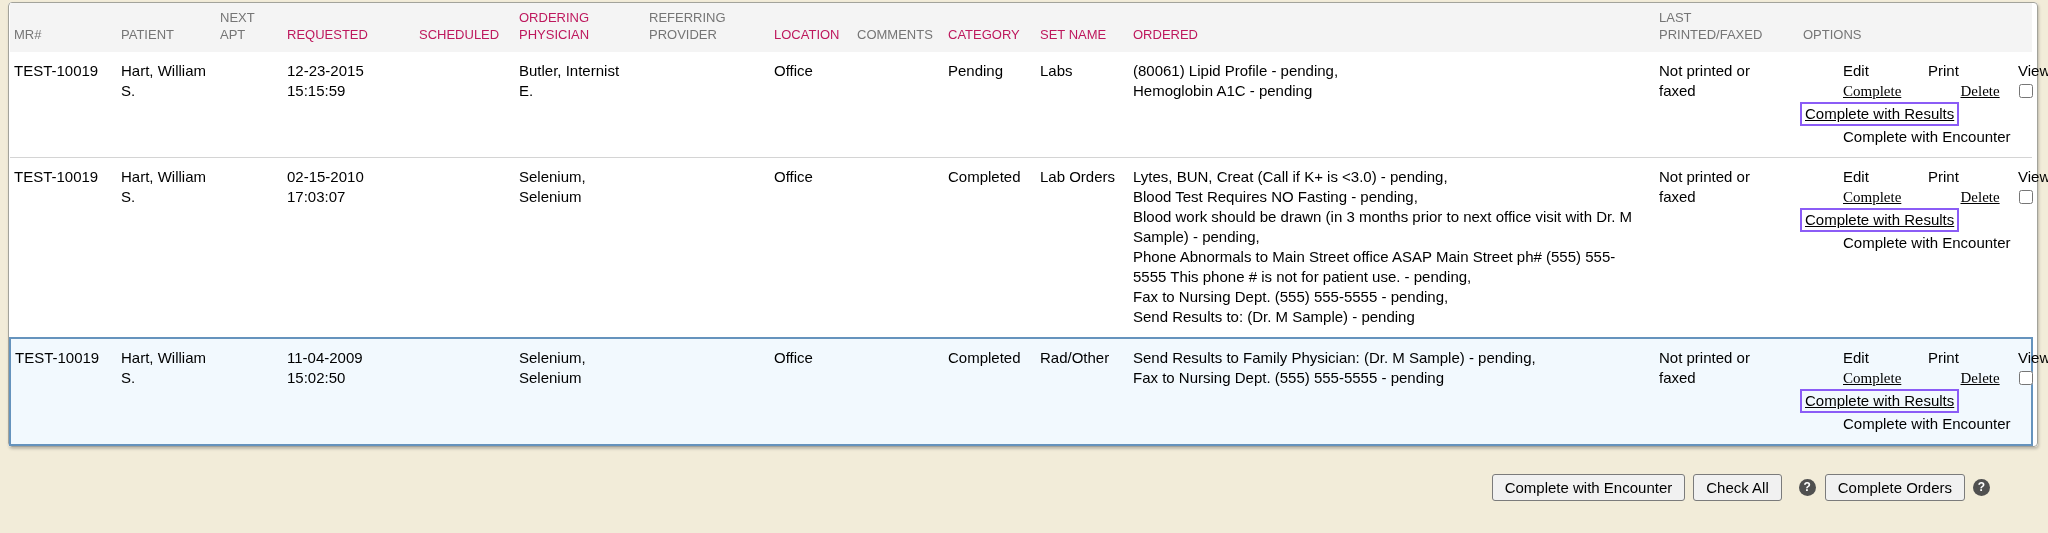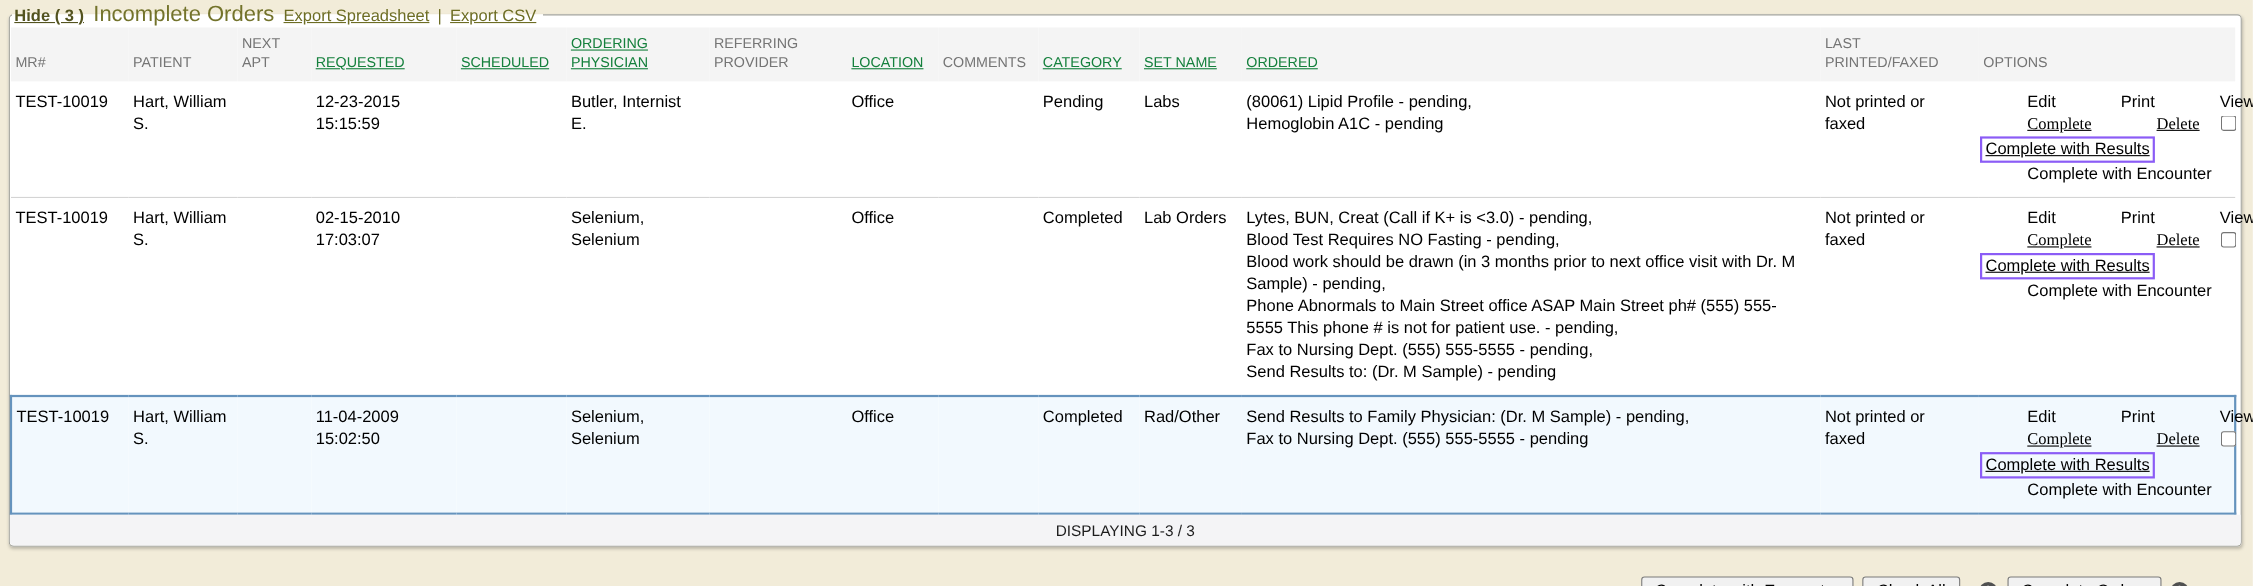--- a/index.html
+++ b/index.html
@@ -45,21 +45,21 @@
     width: 2022px;
     font-size: 15px;
     line-height: 20px;
   }
   thead tr { background: #f4f4f4; }
   th {
     font-weight: normal; font-size: 13px; line-height: 17px;
     color: #757575; text-align: left; vertical-align: bottom;
     padding: 6px 10px 9px 4px;
   }
-  th a.sort { color: #15803d; text-decoration: underline; }
+  th a.sort { color: #be185d; }
   td {
     vertical-align: top;
     padding: 9px 8px 10px 4px;
   }
   tr.order-row-1 { border-bottom: 1px solid #d4d4d4; }
   tr.order-row-3 {
     border: 2px solid #6593bd;
     background: #f2f9fe;
   }
   td.ordered-cell { white-space: pre-line; padding-right: 16px; }
@@ -110,27 +110,20 @@
     line-height: 17px; text-align: center;
     display: inline-block;
     cursor: pointer;
   }
   .help-icon.first { margin-left: 9px; margin-right: 1px; }
 </style>
 </head>
 <body>
 
 <fieldset class="panel">
-  <legend class="panel-legend">
-    <a class="hide-link">Hide ( 3 )</a>
-    <span class="panel-title">Incomplete Orders</span>
-    <a class="export-link">Export Spreadsheet</a>
-    <span class="export-sep">|</span>
-    <a class="export-link">Export CSV</a>
-  </legend>
 
   <table class="orders">
     <colgroup>
       <col style="width:107px">
         <col style="width:99px">
         <col style="width:67px">
       <col style="width:132px">
         <col style="width:100px">
         <col style="width:130px">
       <col style="width:125px">
@@ -255,21 +248,20 @@
             <input type="checkbox" style="">
           </div>
           <div class="opt-line"><a class="boxed">Complete with Results</a></div>
           <div class="opt-line"><a>Complete with Encounter</a></div>
         </td>
       </tr>
 
     </tbody>
   </table>
 
-  <div class="table-footer">DISPLAYING 1-3 / 3</div>
 </fieldset>
 
 <div class="actions-row">
   <button class="btn">Complete with Encounter</button>
   <button class="btn">Check All</button>
   <span class="help-icon first">?</span>
   <button class="btn">Complete Orders</button>
   <span class="help-icon">?</span>
 </div>
 

